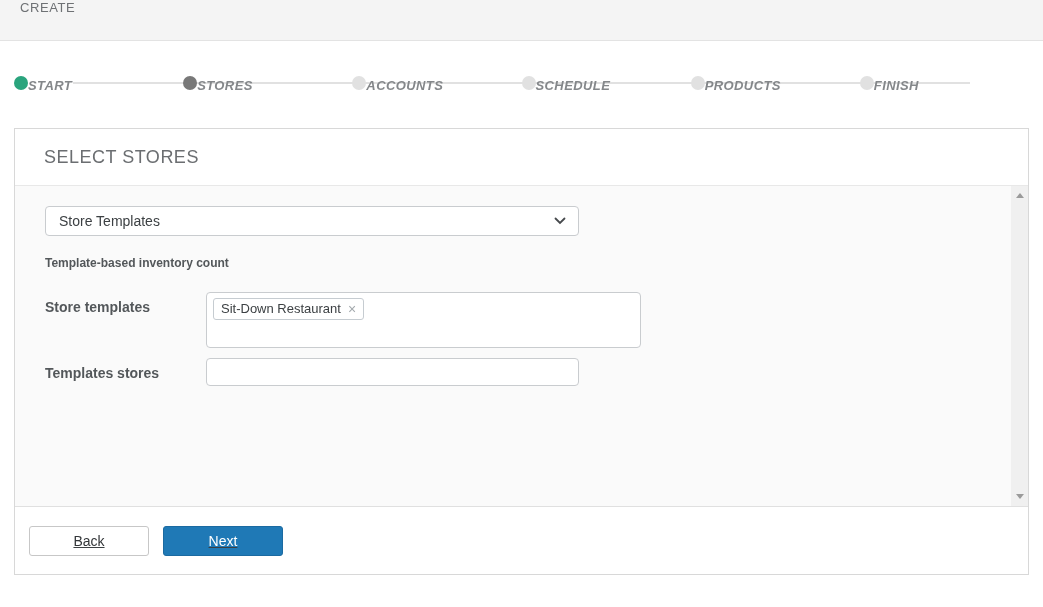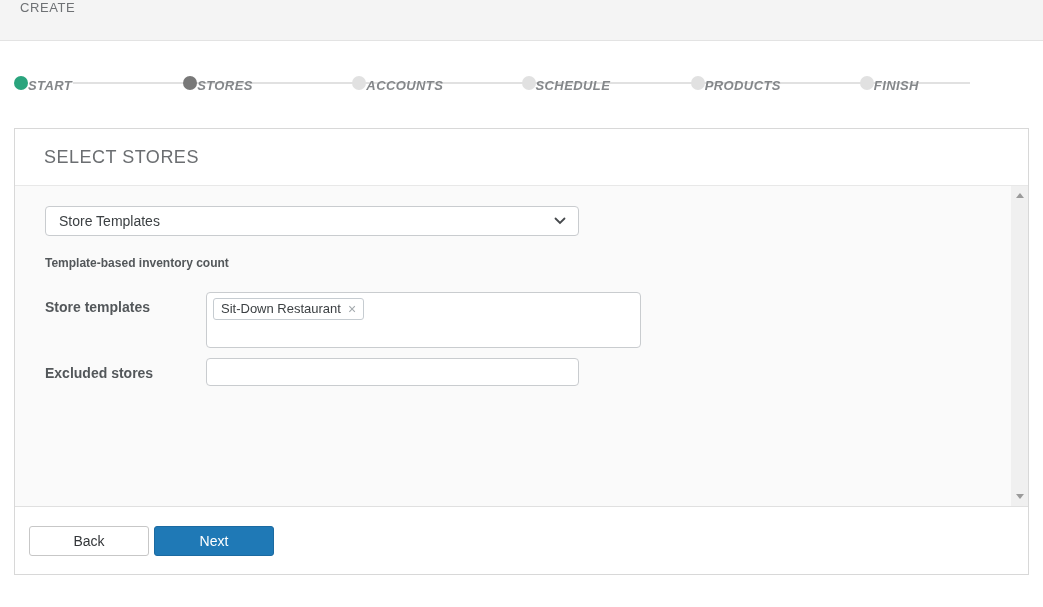--- a/index.html
+++ b/index.html
@@ -185,21 +185,21 @@
     height: 30px;
     border: 1px solid #c7c7c7;
     border-radius: 3px;
     background: #ffffff;
     font-family: "Liberation Sans", sans-serif;
     font-size: 14px;
     color: #333639;
     padding: 0 17px;
     cursor: pointer;
   }
-  .footer-right { display: flex; gap: 5px; }
+  .footer-right { display: flex; gap: 14px; text-decoration: underline; }
   .btn-back { width: 120px; padding: 0; }
   .btn-next {
     width: 120px; padding: 0;
     background: #1f79b6;
     border-color: #1b6aa1;
     color: #ffffff;
   }
 </style>
 </head>
 <body>
@@ -261,21 +261,21 @@
       <div class="form-label">Store templates</div>
       <div class="chips-box">
         <span class="chip">
           <span>Sit-Down Restaurant</span>
           <span class="chip-x">×</span>
         </span>
       </div>
     </div>
 
     <div class="form-row">
-      <div class="form-label">Excluded stores</div>
+      <div class="form-label">Templates stores</div>
       <input class="text-input" type="text" value="" style="">
     </div>
 
     <div class="scrollbar">
       <span class="scroll-arrow up"></span>
       <span class="scroll-arrow down"></span>
     </div>
 
   </div>
 

